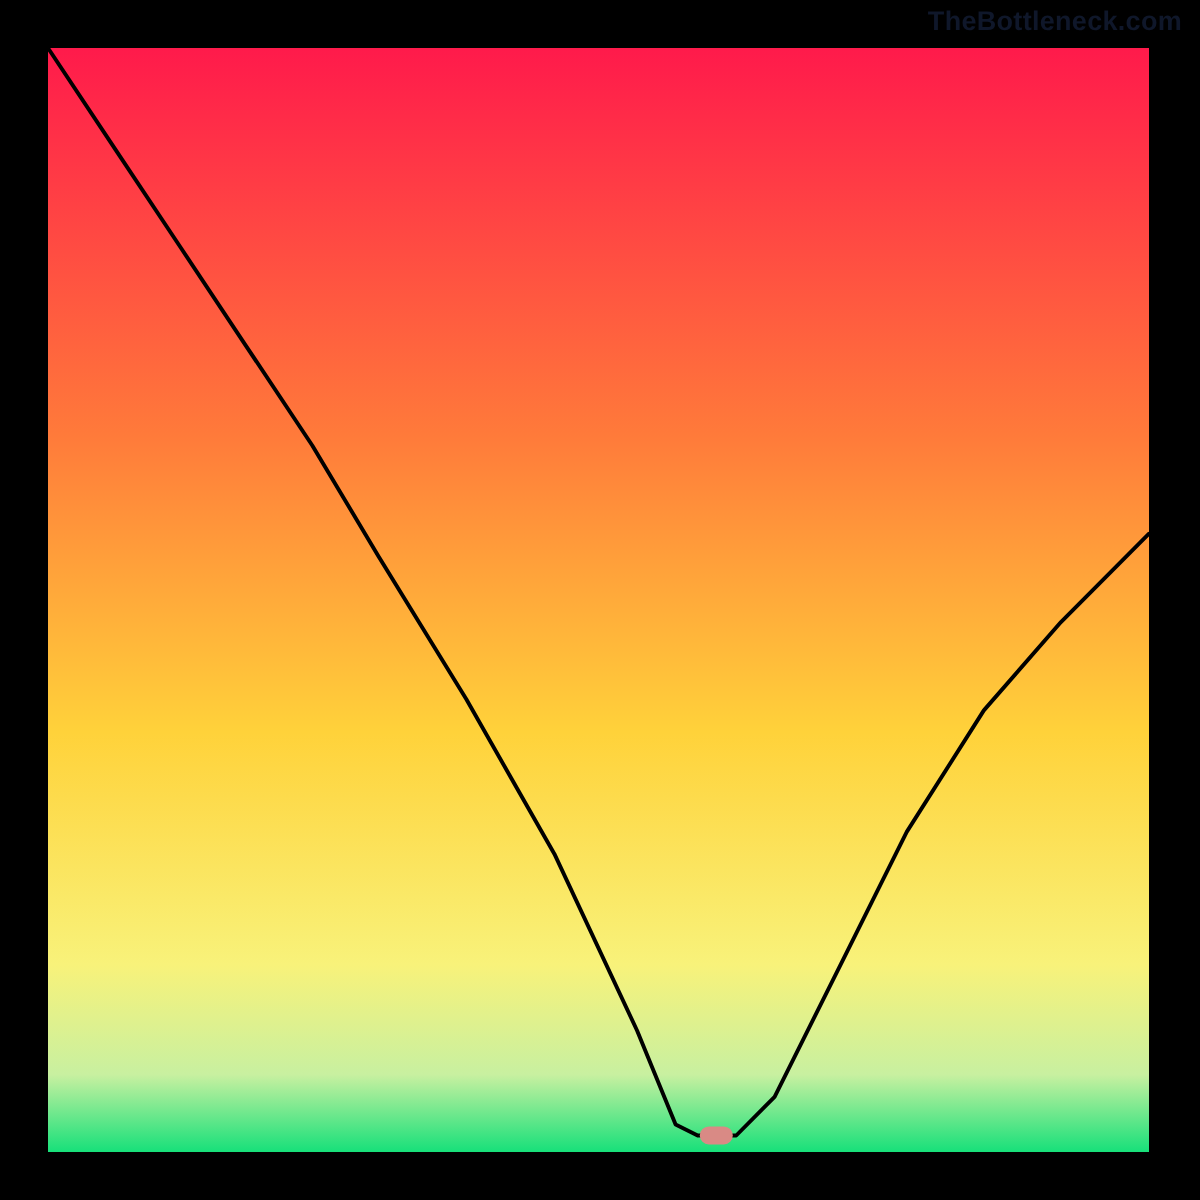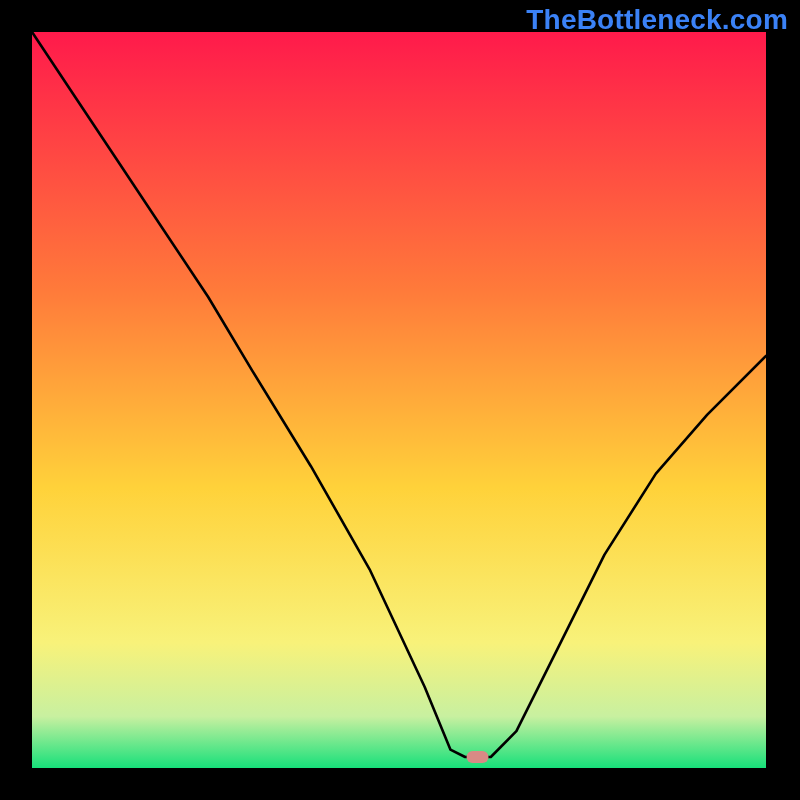--- a/index.html
+++ b/index.html
@@ -10,23 +10,23 @@
   }
   .wrap {
     width: 800px;
     height: 800px;
     position: relative;
   }
   .attribution {
     position: absolute;
     top: 4px;
     right: 12px;
-    font-size: 28px;
+    font-size: 18px;
     font-weight: 600;
-    color: #3b82f6;
+    color: #0f172a;
     letter-spacing: 0.2px;
   }
   svg { display: block; }
 </style>
 </head>
 <body>
 
 <div class="wrap">
   <span class="attribution">TheBottleneck.com</span>
   <svg id="chart-svg" width="800" height="800">

